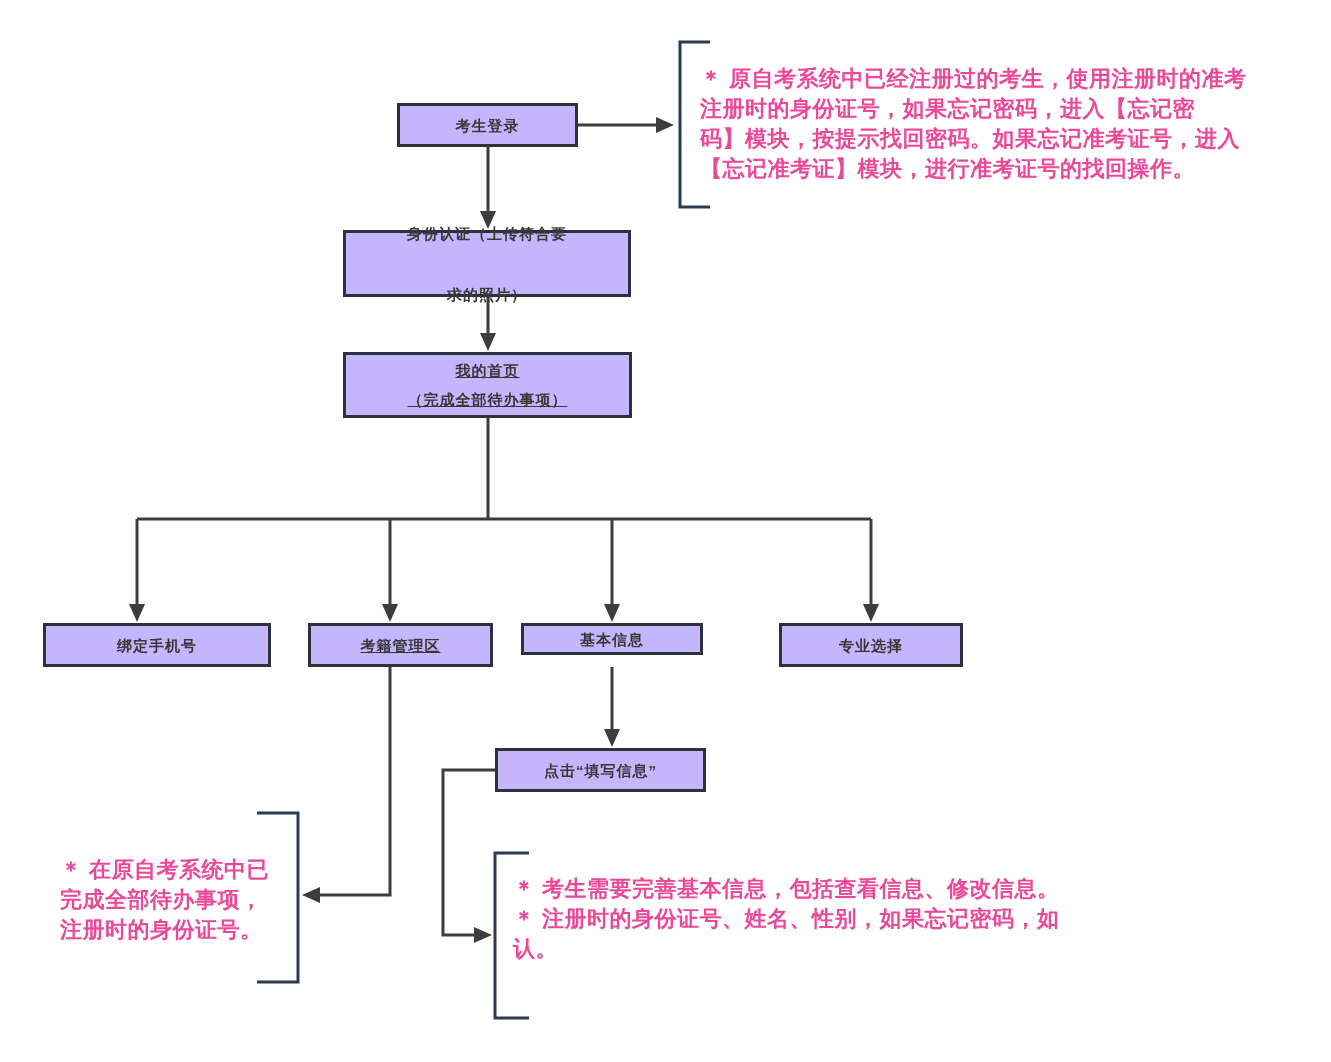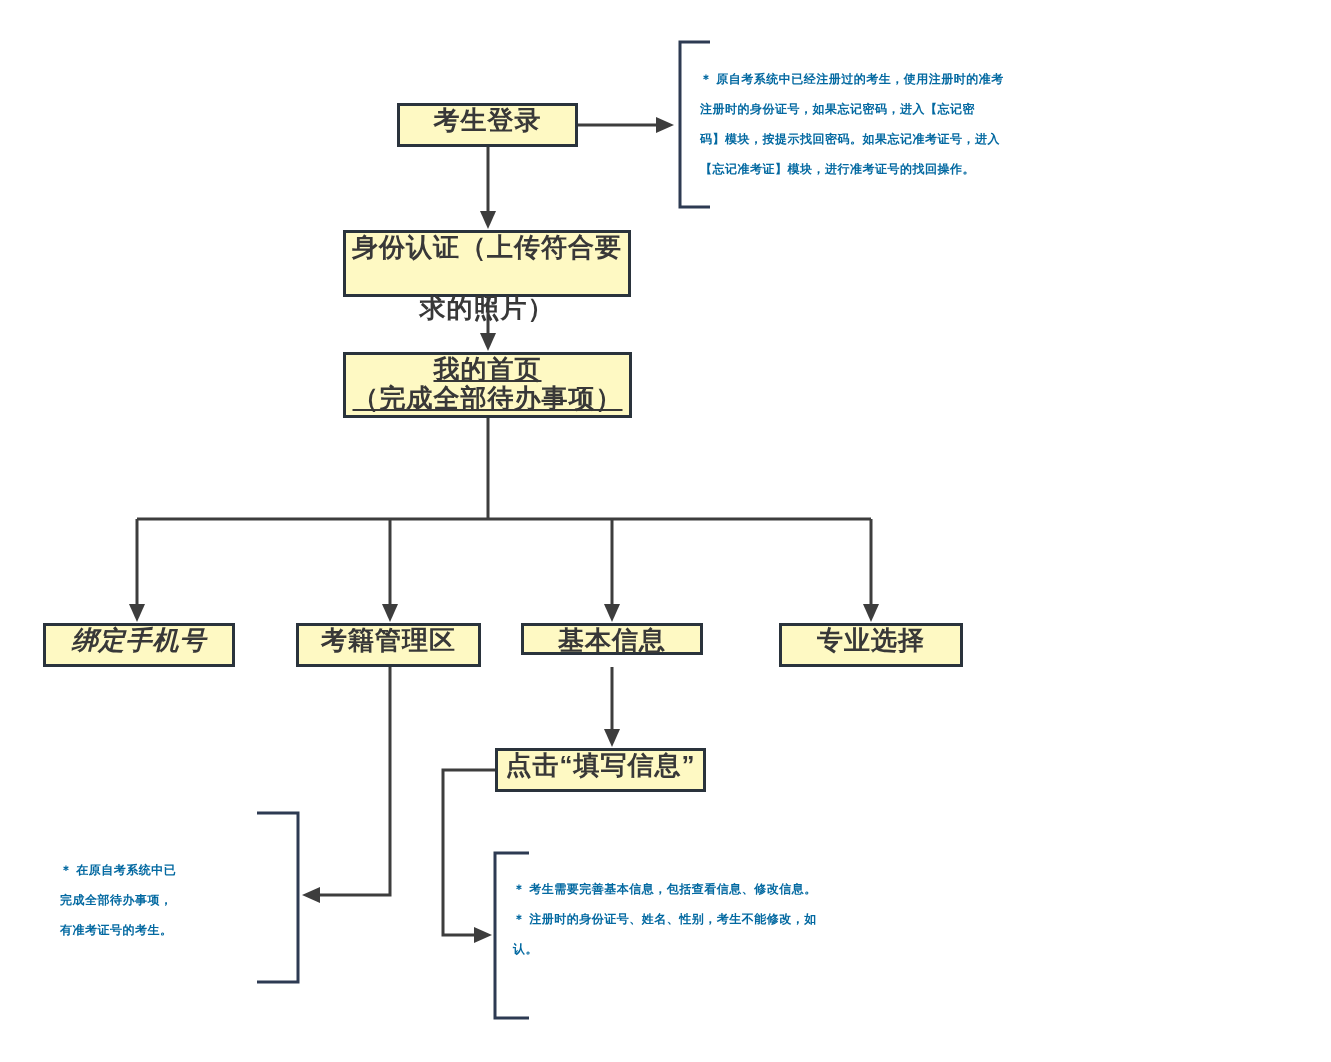--- a/index.html
+++ b/index.html
@@ -17,38 +17,38 @@
   }
   #connectors {
     position: absolute;
     left: 0;
     top: 0;
     pointer-events: none;
   }
   .node {
     position: absolute;
     box-sizing: border-box;
-    background: #fef9c3;
+    background: #c4b5fd;
     border: 3px solid #2a333c;
     display: flex;
     flex-direction: column;
     align-items: center;
-    justify-content: flex-start;
+    justify-content: center;
     text-align: center;
     color: #383838;
-    font-size: 26px;
+    font-size: 15px;
     font-weight: bold;
     line-height: 29px;
     letter-spacing: 1px;
     z-index: 2;
   }
   .note {
     position: absolute;
-    color: #0369a1;
-    font-size: 12px;
+    color: #ec4899;
+    font-size: 22px;
     font-weight: bold;
     line-height: 30px;
     letter-spacing: 0.5px;
     z-index: 2;
   }
   .note .nl {
     display: block;
     white-space: nowrap;
   }
 </style>
@@ -98,25 +98,25 @@
   <div class="node" style="left:343px; top:230px; width:288px; height:67px;gap:32px;">
     <span>身份认证（上传符合要</span>
     <span>求的照片）</span>
   </div>
 
   <div class="node" style="left:343px; top:352px; width:289px; height:66px;text-decoration:underline;">
     <span>我的首页</span>
     <span>（完成全部待办事项）</span>
   </div>
 
-  <div class="node" style="left:43px; top:623px; width:192px; height:44px;font-style:italic;">
+  <div class="node" style="left:43px; top:623px; width:228px; height:44px;">
     <span>绑定手机号</span>
   </div>
 
-  <div class="node" style="left:296px; top:623px; width:185px; height:44px;">
+  <div class="node" style="left:308px; top:623px; width:185px; height:44px;text-decoration:underline;">
     <span>考籍管理区</span>
   </div>
 
   <div class="node" style="left:521px; top:623px; width:182px; height:32px;">
     <span>基本信息</span>
   </div>
 
   <div class="node" style="left:779px; top:623px; width:184px; height:44px;">
     <span>专业选择</span>
   </div>
@@ -128,22 +128,22 @@
   <div class="note" style="left:700px; top:64px; width:600px;">
     <span class="nl">＊ 原自考系统中已经注册过的考生，使用注册时的准考</span>
     <span class="nl">注册时的身份证号，如果忘记密码，进入【忘记密</span>
     <span class="nl">码】模块，按提示找回密码。如果忘记准考证号，进入</span>
     <span class="nl">【忘记准考证】模块，进行准考证号的找回操作。</span>
   </div>
 
   <div class="note" style="left:60px; top:855px; width:230px;">
     <span class="nl">＊ 在原自考系统中已</span>
     <span class="nl">完成全部待办事项，</span>
-    <span class="nl">有准考证号的考生。</span>
+    <span class="nl">注册时的身份证号。</span>
   </div>
 
   <div class="note" style="left:513px; top:874px; width:620px;">
     <span class="nl">＊ 考生需要完善基本信息，包括查看信息、修改信息。</span>
-    <span class="nl">＊ 注册时的身份证号、姓名、性别，考生不能修改，如</span>
+    <span class="nl">＊ 注册时的身份证号、姓名、性别，如果忘记密码，如</span>
     <span class="nl">认。</span>
   </div>
 
 </div>
 
 </body></html>

